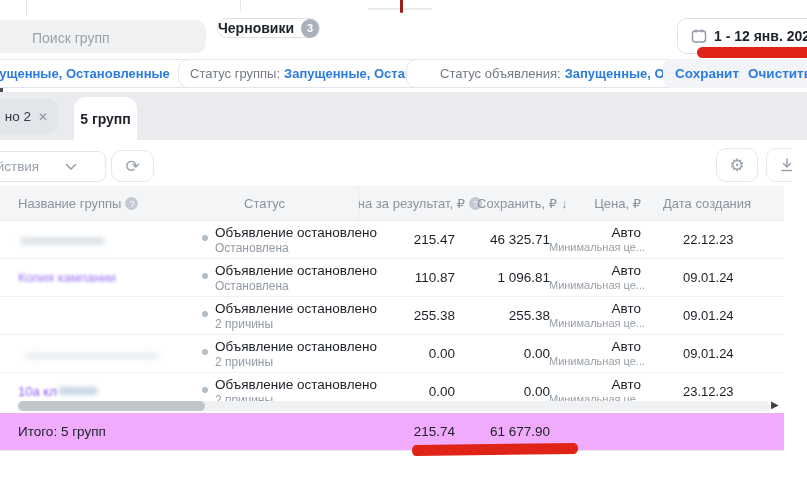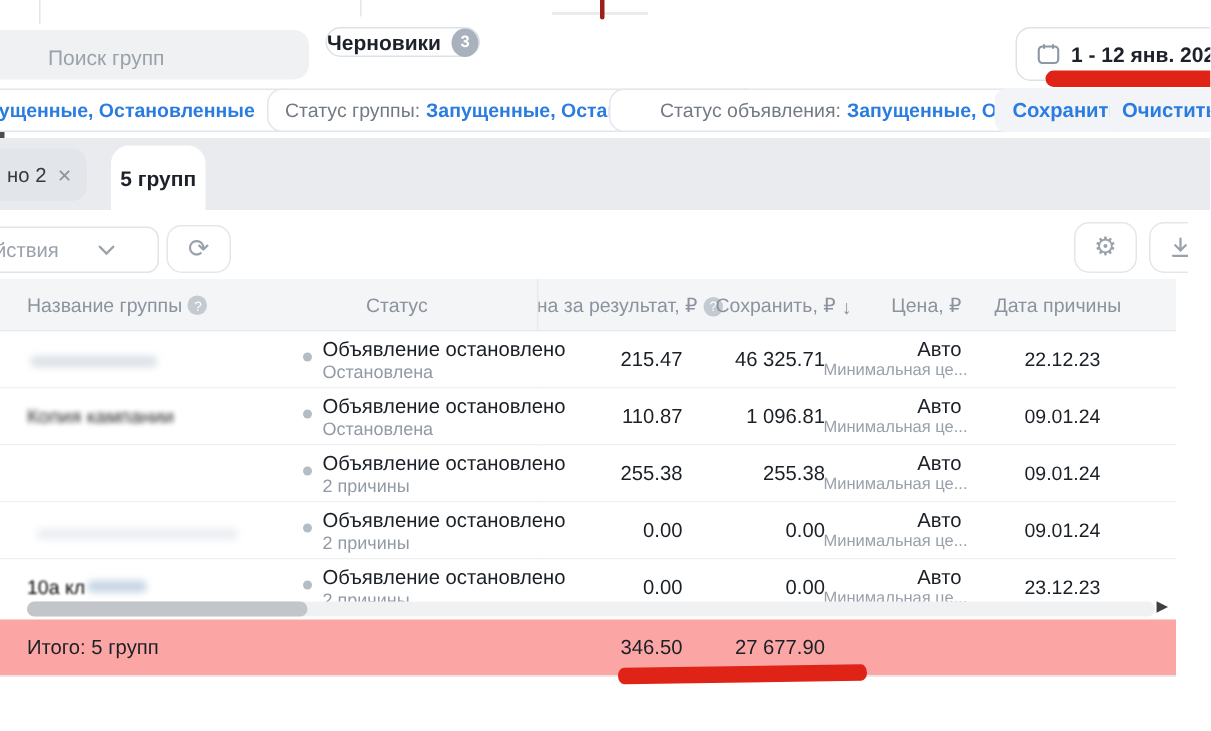--- a/index.html
+++ b/index.html
@@ -63,31 +63,31 @@
   .row{left:0;width:784px;height:38px;background:#fff;border-bottom:1px solid #edeff1;box-sizing:border-box;}
   .dot{position:absolute;left:202px;top:14px;width:6px;height:6px;border-radius:50%;background:#b4bcc6;}
   .st1{position:absolute;left:215px;top:4px;font-size:13.5px;color:#1b2026;white-space:nowrap;text-align:center;}
   .st2{position:absolute;left:215px;top:20px;font-size:12px;color:#929aa5;white-space:nowrap;}
   .num{position:absolute;top:11px;font-size:13.5px;color:#1b2026;text-align:right;white-space:nowrap;}
   .cpr{left:370px;width:85px;}
   .spent{left:455px;width:95px;}
   .price1{position:absolute;left:540px;top:4px;width:101px;text-align:right;font-size:13.5px;color:#1b2026;}
   .price2{position:absolute;left:524px;top:20px;width:121px;text-align:right;font-size:11px;color:#98a0aa;white-space:nowrap;}
   .created{position:absolute;left:683px;top:11px;font-size:13px;color:#1b2026;}
-  .gname{position:absolute;left:18px;top:11px;font-size:13px;color:#000000;white-space:nowrap;}
+  .gname{position:absolute;left:18px;top:11px;font-size:13px;color:#8b5cf6;white-space:nowrap;}
   .blur-strong{filter:blur(2.2px);opacity:.55;}
   .blur-mid{filter:blur(1.6px);opacity:.85;}
   .blur-soft{filter:blur(.8px);}
   .censor-bar{position:absolute;top:16px;height:8px;border-radius:4px;background:#dde3e9;filter:blur(2.5px);}
   
   .sb-track{left:18px;top:401px;width:752px;height:10px;border-radius:5px;background:#eff1f3;}
   .sb-thumb{left:18px;top:401px;width:187px;height:10px;border-radius:5px;background:#c2c5c9;}
   .sb-arrow{left:771px;top:399px;font-size:10px;color:#3c4043;}
   
-  .tfoot{left:0;top:413px;width:784px;height:38px;background:#fca5a5;border-bottom:1px solid #e9ebee;box-sizing:border-box;}
+  .tfoot{left:0;top:413px;width:784px;height:38px;background:#f0abfc;border-bottom:1px solid #e9ebee;box-sizing:border-box;}
   .flbl{position:absolute;left:18px;top:11px;font-size:13.5px;color:#1b2026;}
   .leftmark{left:0;top:84px;width:3px;height:8px;background:#4a4f55;}
   svg{display:block;}
 </style>
 </head>
 <body>
 
 <div id="screen">
 
   <div class="abs vline" style="left:26px;top:0;height:16px;"></div>
@@ -187,21 +187,21 @@
         <span class="help">?</span>
       </div>
       <div class="hlbl" style="left:119px;">
         <span>Сохранить, ₽</span>
         <span>↓</span>
       </div>
       <div class="hlbl" style="right:143px;">
         <span>Цена, ₽</span>
       </div>
       <div class="hlbl" style="left:305px;">
-        <span>Дата причины</span>
+        <span>Дата создания</span>
       </div>
     </div>
   </div>
   <div class="abs vdiv"></div>
 
   <div class="abs row" style="top:221px;">
     <div class="censor-bar" style="left:20px;width:85px;"></div>
     <span class="dot"></span>
     <span class="st1">Объявление остановлено</span>
     <span class="st2">Остановлена</span>
@@ -259,18 +259,18 @@
     <span class="price2">Минимальная це...</span>
     <span class="created">23.12.23</span>
   </div>
 
   <div class="abs sb-track"></div>
   <div class="abs sb-thumb"></div>
   <div class="abs sb-arrow">▶</div>
 
   <div class="abs tfoot">
     <span class="flbl">Итого: 5 групп</span>
-    <span class="num cpr">346.50</span>
-    <span class="num spent">27 677.90</span>
+    <span class="num cpr">215.74</span>
+    <span class="num spent">61 677.90</span>
   </div>
   <div class="abs stroke strokeB"></div>
 
 </div>
 
 </body></html>

